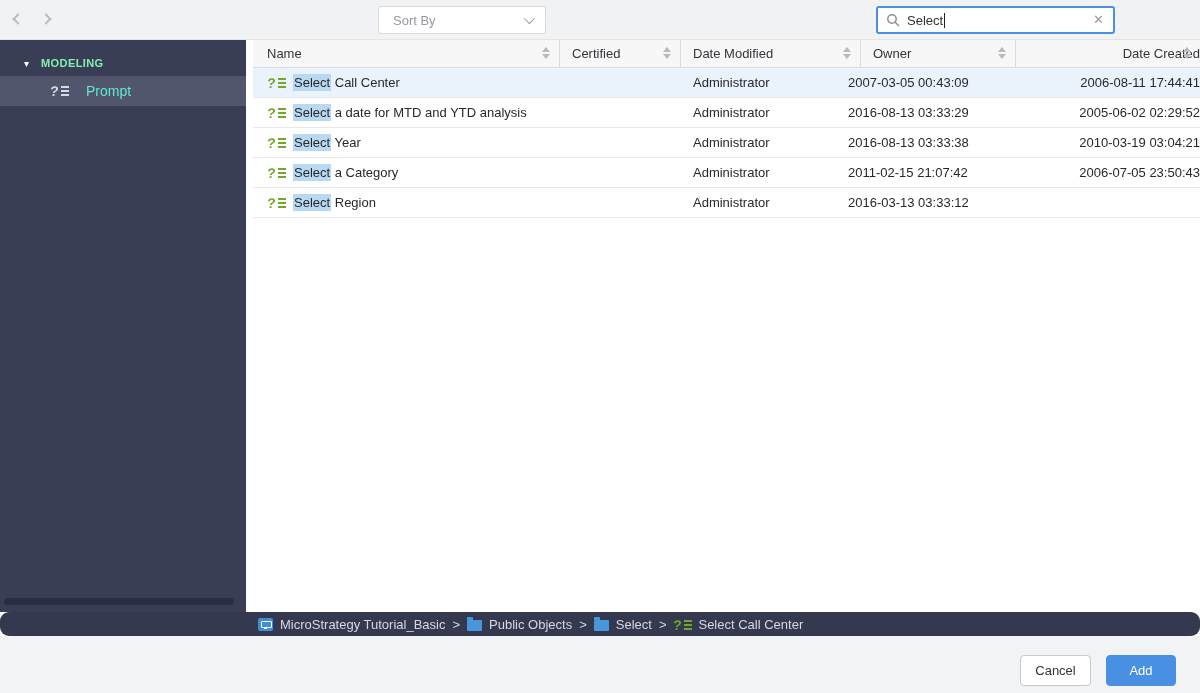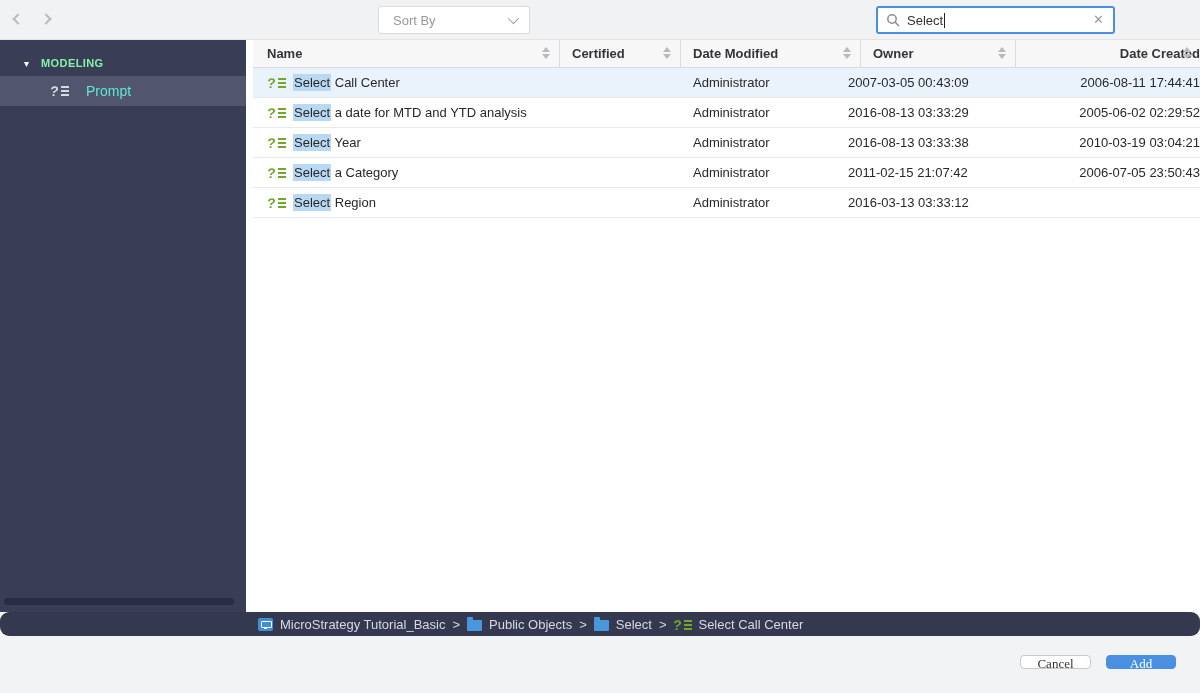--- a/index.html
+++ b/index.html
@@ -6,21 +6,21 @@
   html,body { width:1200px; height:693px; font-family:"Liberation Sans", sans-serif; }
   .app { position:relative; width:1200px; height:693px; background:#fff; overflow:hidden; }
 
   
   .topbar { position:absolute; left:0; top:0; width:1200px; height:40px; background:#f1f2f3; border-bottom:1px solid #e4e4e6; }
   .nav-arrow { position:absolute; top:14px; width:12px; height:12px; cursor:pointer; }
   .nav-arrow span { position:absolute; left:2px; top:1px; width:8px; height:8px; border-left:2px solid #b9bcc4; border-bottom:2px solid #b9bcc4; }
   .nav-back { left:12px; } .nav-back span { transform:rotate(45deg); }
   .nav-fwd  { left:42px; } .nav-fwd span  { transform:rotate(225deg); left:0; }
 
-  .sortby { position:absolute; left:378px; top:6px; width:152px; height:28px; background:#fff; border:1px solid #d9d9de; border-radius:3px; display:flex; align-items:center; cursor:pointer; }
+  .sortby { position:absolute; left:378px; top:6px; width:168px; height:28px; background:#fff; border:1px solid #d9d9de; border-radius:3px; display:flex; align-items:center; cursor:pointer; }
   .sortby .lbl { margin-left:14px; font-size:13px; color:#9699a3; }
   .sortby .chev { position:absolute; right:13px; top:9px; width:8px; height:8px; border-right:1.5px solid #9a9aa2; border-bottom:1.5px solid #9a9aa2; transform:rotate(45deg) translateY(-2px); }
 
   .searchbox { position:absolute; left:876px; top:6px; width:239px; height:28px; background:#fff; border:2px solid #4a90e2; border-radius:3px; display:flex; align-items:center; }
   .searchbox svg { margin-left:8px; flex:0 0 auto; }
   .searchbox .val { margin-left:7px; font-size:13px; color:#333; }
   .caret { width:1px; height:15px; background:#222; margin-left:1px; }
   .clear-x { position:absolute; right:9px; top:4px; font-size:13px; color:#9a9aa0; cursor:pointer; line-height:16px; }
 
   
@@ -39,21 +39,21 @@
   .prompt-icon .bars { display:flex; flex-direction:column; gap:2px; margin-left:2px; }
   .prompt-icon .bars i { display:block; width:8px; height:2px; background:#71a829; }
   .prompt-icon.light .q { color:#d8dae3; }
   .prompt-icon.light .bars i { background:#d8dae3; }
 
   
   .table { position:absolute; left:253px; top:40px; width:947px; height:572px; background:#fff; }
   .thead { display:flex; height:28px; background:#f7f7f8; border-bottom:1px solid #dcdcde; }
   .th { position:relative; display:flex; align-items:center; border-right:1px solid #dcdcde; cursor:pointer; }
   .th:last-child { border-right:none; }
-  .th .lbl { font-size:13px; font-weight:bold; color:#33343a; margin-left:14px; }
+  .th .lbl { font-size:13px; font-weight:normal; color:#33343a; margin-left:14px; }
   .sorticons { position:absolute; right:9px; top:7px; display:flex; flex-direction:column; gap:2px; }
   .sorticons .up { width:0; height:0; border-left:4px solid transparent; border-right:4px solid transparent; border-bottom:5px solid #b9b9bf; }
   .sorticons .dn { width:0; height:0; border-left:4px solid transparent; border-right:4px solid transparent; border-top:5px solid #b9b9bf; }
   .tr { display:flex; height:30px; border-bottom:1px solid #e9e9ea; background:#fff; cursor:pointer; }
   .tr.selected { background:#eaf3fb; }
   .td { display:flex; align-items:center; font-size:13px; color:#27282c; }
   .td-name .prompt-icon { margin-left:14px; }
   .td-name .nametext { margin-left:8px; white-space:pre; }
   .match { background:#b9d9f2; padding:1px 1px; }
   .c0 { width:307px; } .c1 { width:121px; } .c2 { width:155px; } .c3 { width:180px; } .c4 { width:184px;justify-content:flex-end; }
@@ -68,21 +68,21 @@
   .crumb-sep { font-size:13px; color:#d6d8e2; margin:0 7px; }
   .project-icon { position:relative; width:15px; height:13px; background:#3e8fd6; border-radius:2px; flex:0 0 auto; }
   .project-icon::before { content:""; position:absolute; left:3px; top:3px; width:9px; height:5px; border:1px solid #fff; border-radius:1px; }
   .project-icon::after { content:""; position:absolute; left:6px; top:9px; width:3px; height:2px; background:#fff; }
   .folder-icon { position:relative; width:15px; height:11px; background:#4896dc; border-radius:1px; margin-top:2px; flex:0 0 auto; }
   .folder-icon::before { content:""; position:absolute; left:0; top:-3px; width:6px; height:3px; background:#4896dc; border-radius:1px 1px 0 0; }
   .crumbbar .prompt-icon { margin-top:1px; }
 
   
   .footer { position:absolute; left:0; top:636px; width:1200px; height:57px; background:#f2f3f4; }
-  .btn { position:absolute; top:19px; height:14px; font-size:13px; font-family:Liberation Serif, serif; border-radius:4px; cursor:pointer; }
+  .btn { position:absolute; top:19px; height:31px; font-size:13px; font-family:Liberation Sans, sans-serif; border-radius:4px; cursor:pointer; }
   .btn-cancel { left:1020px; width:71px; background:#fff; border:1px solid #c9c9cc; color:#33343a; }
   .btn-add { left:1106px; width:70px; background:#4a90e2; border:1px solid #4a90e2; color:#fff; }
 </style>
 </head>
 <body>
 
 <div class="app">
 
   <div class="topbar">
     <div class="nav-arrow nav-back">

